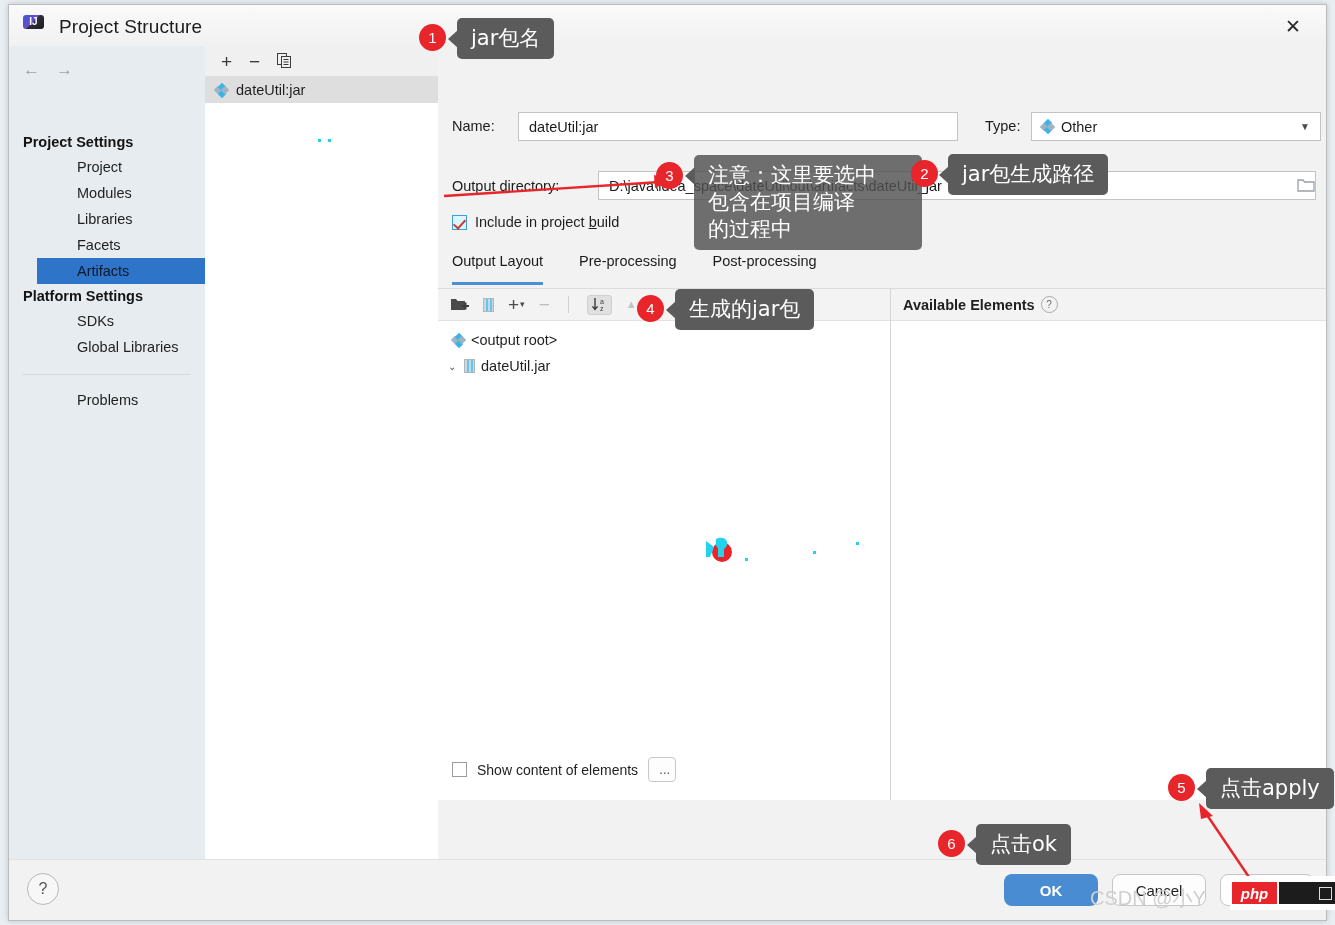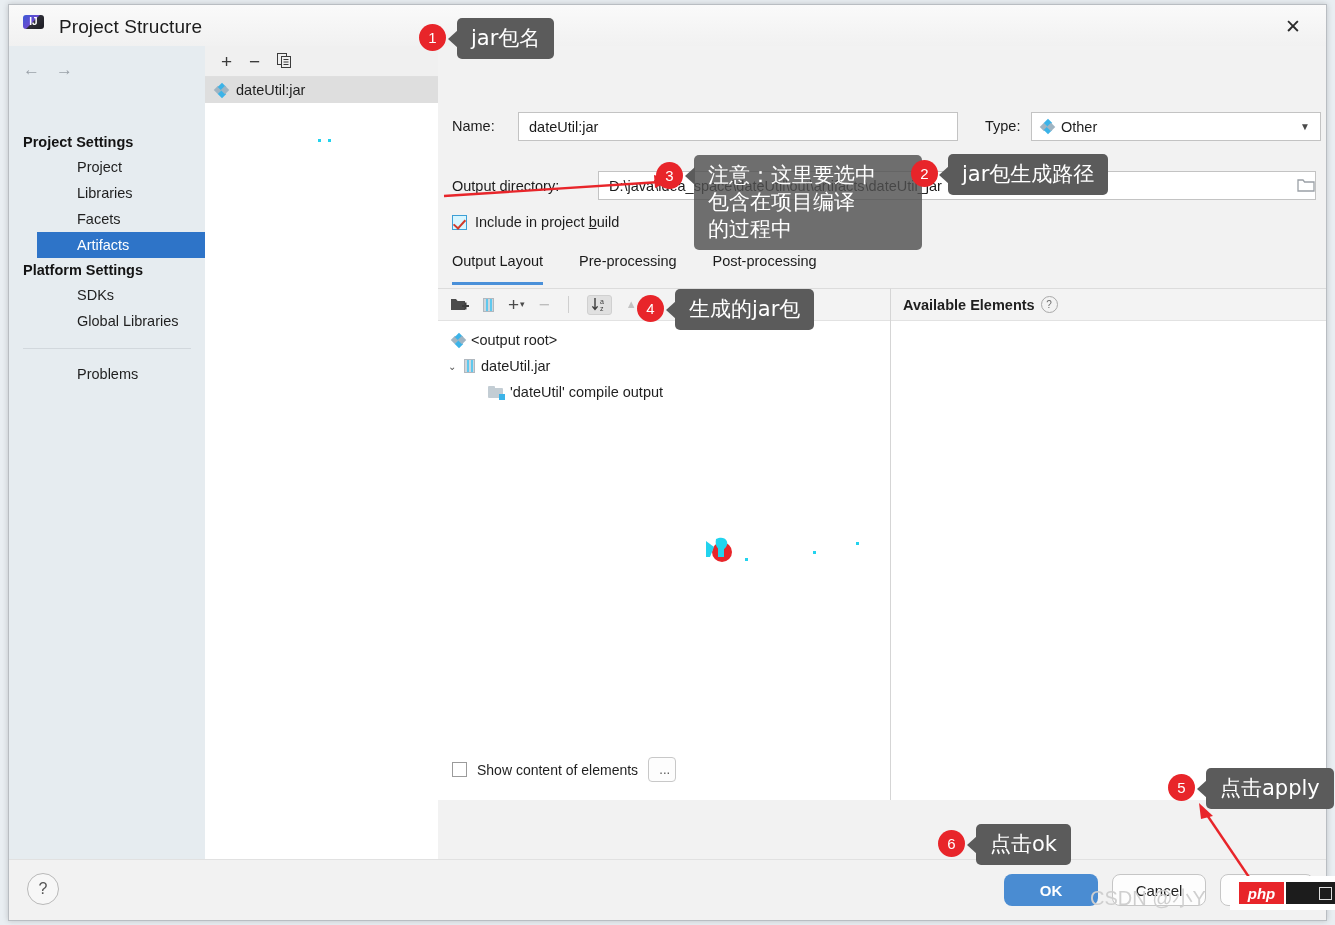--- a/index.html
+++ b/index.html
@@ -42,21 +42,21 @@
     background:#e6ecf0;border-right:1px solid #ccd2d8;
   }
   #nav-arrows{position:absolute;left:14px;top:15px;display:flex;gap:16px;}
   .nav-arrow{font-size:17px;color:#9aa1a8;line-height:1;}
   .side-group{
     font-weight:bold;font-size:14.5px;color:#141414;padding:4px 0 4px 14px;
   }
   .side-item{
     font-size:14.5px;color:#1f1f1f;padding:5px 0 5px 40px;margin-left:28px;
   }
-  .side-item.sel{background:#2e74c8;color:#ffffff;}
+  .side-item.sel{background:#2e74c8;color:#0f172a;}
   #side-list{position:absolute;left:0;top:84px;right:0;}
   #side-div{height:1px;background:#d2d8dd;margin:14px 14px 12px 14px;}
   
   #artifacts-col{
     position:absolute;left:196px;top:41px;width:233px;bottom:60px;
     background:#fff;border-right:1px solid #ccd2d8;
   }
   #art-toolbar{
     height:30px;background:#f0f0f0;border-bottom:1px solid #dfdfdf;
     display:flex;align-items:center;padding-left:16px;gap:17px;
@@ -212,21 +212,21 @@
     position:absolute;left:1090px;top:885px;font-size:20px;color:#cfcfcf;
     z-index:45;white-space:nowrap;font-family:"Liberation Sans",sans-serif;
   }
   #php-box{
     position:absolute;left:1230px;top:876px;width:105px;height:34px;background:#fff;
     z-index:46;display:flex;align-items:center;
   }
   #php-logo{
     width:45px;height:22px;background:#e8252a;color:#fff;font-style:italic;
     font-weight:bold;font-size:15px;display:flex;align-items:center;
-    justify-content:center;margin-left:9px;
+    justify-content:center;margin-left:2px;
   }
   #php-bar{
     flex:1;height:22px;background:#1c1c1c;margin-left:2px;display:flex;
     align-items:center;justify-content:flex-end;padding-right:3px;
   }
   #php-bar em{
     width:11px;height:11px;border:1px solid #ddd;font-style:normal;
   }
   #center-wm{
     position:absolute;left:700px;top:533px;z-index:30;width:60px;height:32px;
@@ -247,20 +247,21 @@
   </div>
 
   <div id="sidebar">
     <div id="nav-arrows">
       <span class="nav-arrow">←</span>
       <span class="nav-arrow">→</span>
     </div>
     <div id="side-list">
       <div class="side-group">Project Settings</div>
       <div class="side-item">Project</div>
+      <div class="side-item">Modules</div>
       <div class="side-item">Libraries</div>
       <div class="side-item">Facets</div>
       <div class="side-item sel">Artifacts</div>
       <div class="side-group">Platform Settings</div>
       <div class="side-item">SDKs</div>
       <div class="side-item">Global Libraries</div>
       <div id="side-div"></div>
       <div class="side-item">Problems</div>
     </div>
   </div>
@@ -363,27 +364,20 @@
               <i></i>
               <i></i>
             </span>
           <span>&lt;output root&gt;</span>
         </div>
         <div class="tree-row" style="padding-left:10px;">
           <span class="chevron">⌄</span>
           <span class="jaricon"></span>
           <span>dateUtil.jar</span>
         </div>
-        <div class="tree-row" style="padding-left:50px;">
-          <span class="foldericon">
-              <b></b>
-              <s></s>
-            </span>
-          <span>'dateUtil' compile output</span>
-        </div>
       </div>
 
       <div id="show-content-row">
         <span id="show-cb"></span>
         <span>Show content of elements</span>
         <span id="dots-btn">...</span>
       </div>
     </div>
 
     <div id="pane-right">

